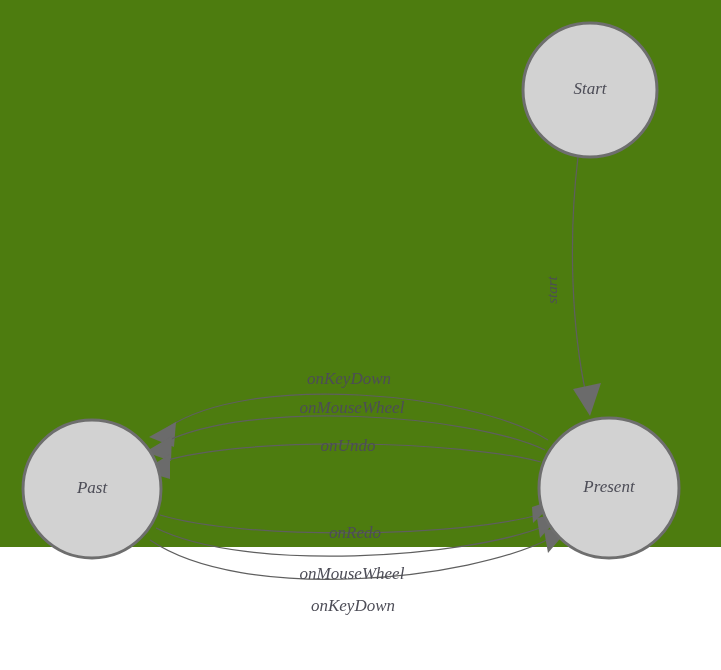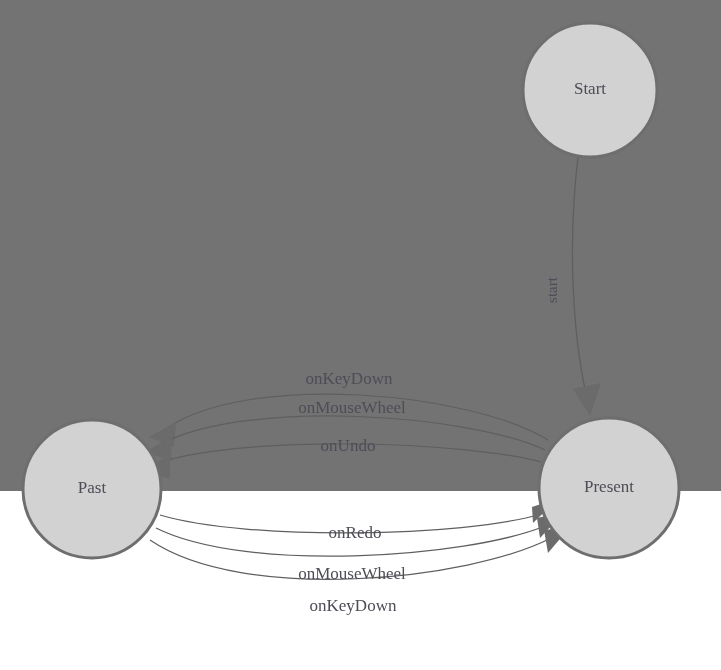--- a/index.html
+++ b/index.html
@@ -10,22 +10,23 @@
   }
   body {
     width: 721px;
     height: 670px;
     overflow: hidden;
     font-family: "Liberation Serif", "DejaVu Serif", serif;
   }
   #diagram-root {
     position: relative;
     width: 721px;
-    height: 491px;
-    background: #737373;
+    height: 547px;
+    background: #4d7c0f;
+    font-style: italic;
   }
   svg#graph {
     display: block;
     width: 721px;
     height: 670px;
   }
   .node-circle {
     fill: #d2d2d2;
     stroke: #6e6e6e;
     stroke-width: 3;

